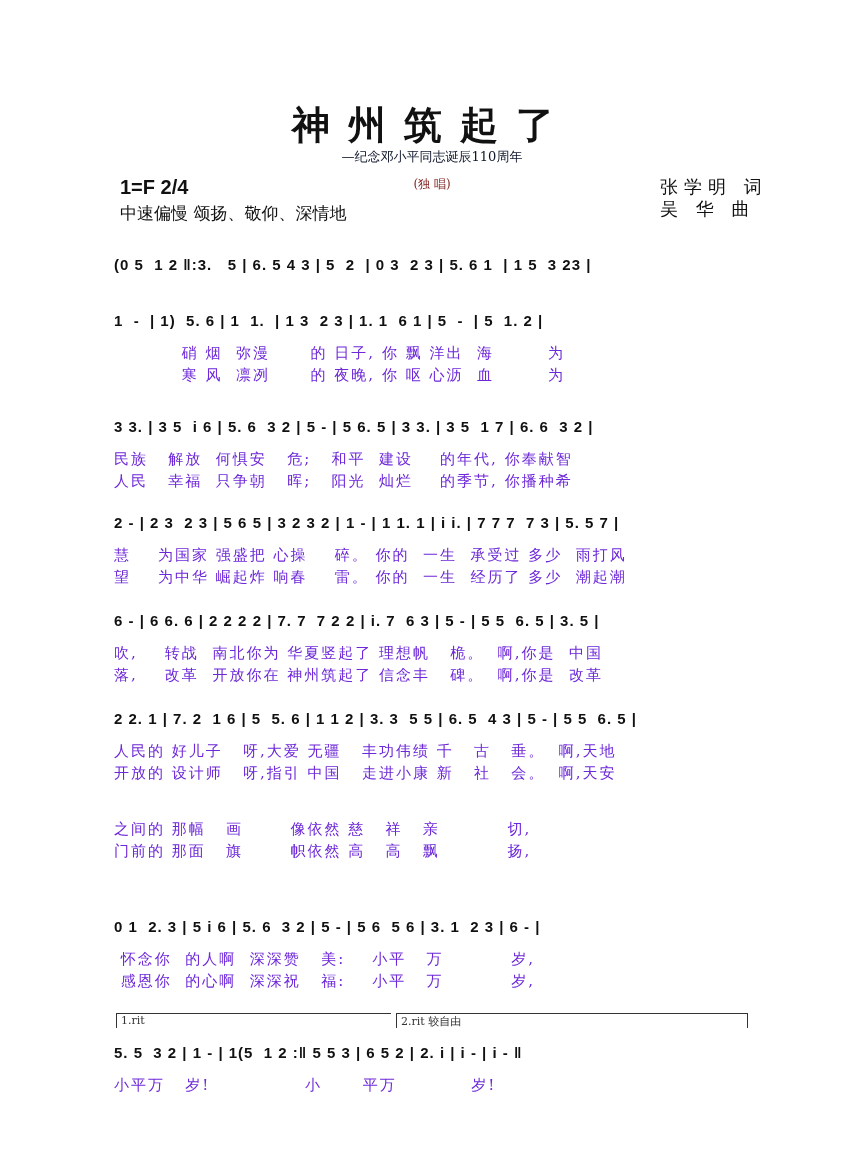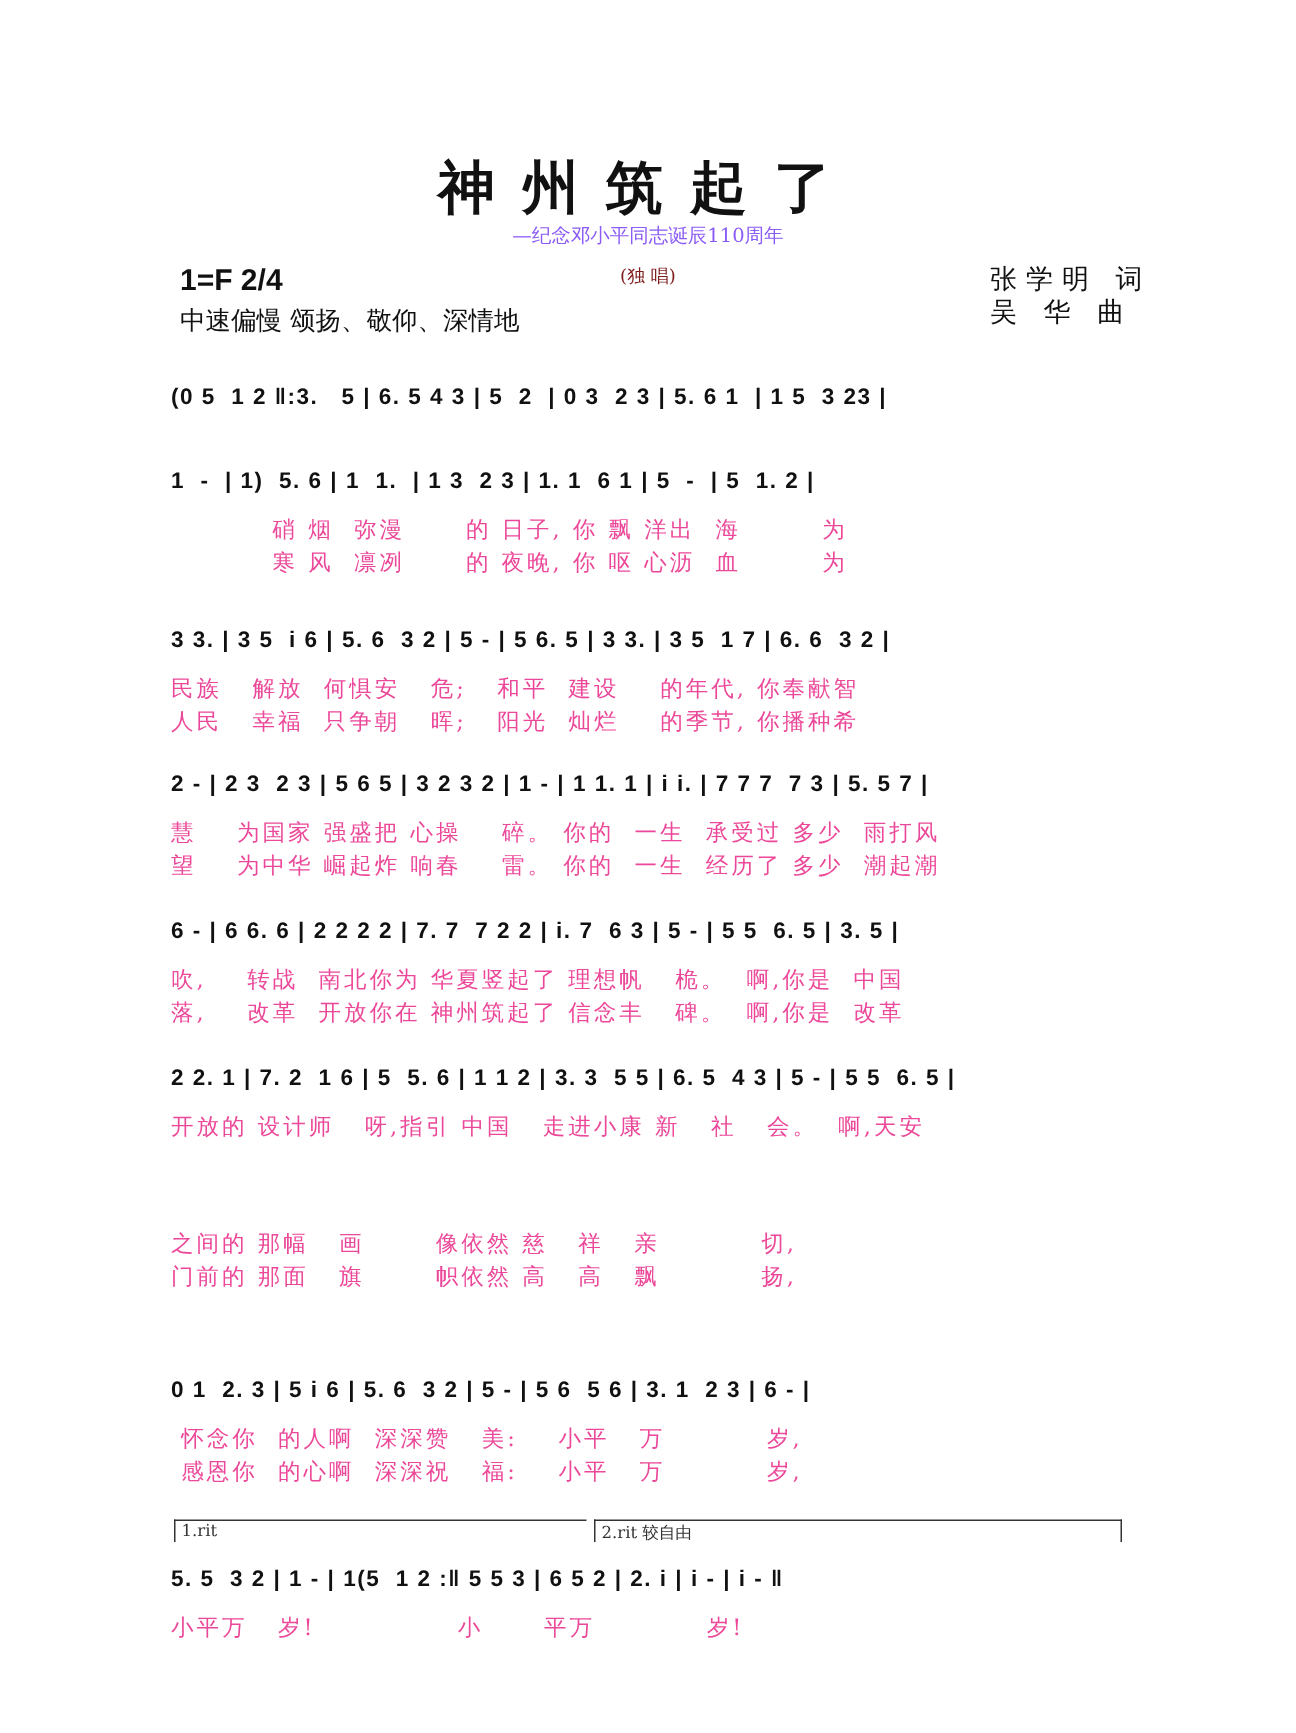--- a/index.html
+++ b/index.html
@@ -1,31 +1,31 @@
 <!DOCTYPE html>
 <html><head>
 <meta charset="utf-8">
 <style>
   html,body{margin:0;padding:0;background:#ffffff;}
   body{width:864px;height:1155px;position:relative;overflow:hidden;color:#111;
        font-family:"DejaVu Serif","Liberation Serif",serif;}
   .title{position:absolute;left:0;width:864px;top:100px;text-align:center;
          font-size:38px;font-weight:bold;letter-spacing:18px;
          font-family:"DejaVu Serif",serif;}
-  .subtitle{position:absolute;left:0;width:864px;top:148px;text-align:center;font-size:13px;color:#8b5cf6;}
+  .subtitle{position:absolute;left:0;width:864px;top:148px;text-align:center;font-size:13px;color:#0f172a;}
   .form{position:absolute;left:0;width:864px;top:176px;text-align:center;font-size:12px;color:#7f1d1d;}
   .key{position:absolute;left:120px;top:176px;font-size:20px;font-family:"Liberation Sans",sans-serif;font-weight:bold;}
   .tempo{position:absolute;left:120px;top:202px;font-size:17px;font-family:"DejaVu Sans",sans-serif;}
   .credits{position:absolute;left:660px;top:176px;font-size:18px;font-family:"DejaVu Sans",sans-serif;line-height:22px;}
   .credits div{letter-spacing:6px;}
 
   .row{position:absolute;left:114px;width:640px;}
   .notes{height:30px;font-family:"Liberation Sans",sans-serif;font-weight:bold;font-size:15px;
          white-space:pre;letter-spacing:1px;border-bottom:0;}
-  .lyric{font-size:15px;white-space:pre;letter-spacing:2px;line-height:22px;color:#ec4899;}
+  .lyric{font-size:15px;white-space:pre;letter-spacing:2px;line-height:22px;color:#6d28d9;}
   .volta{position:absolute;top:1013px;height:14px;border-top:1px solid #333;border-left:1px solid #333;
          font-size:11px;font-family:"DejaVu Serif",serif;padding-left:4px;color:#333;}
   .volta.end{border-right:1px solid #333;}
 </style>
 </head>
 <body>
 
 <div class="title">神州筑起了</div>
 <div class="subtitle">—纪念邓小平同志诞辰110周年</div>
 <div class="form">(独    唱)</div>
@@ -59,20 +59,21 @@
 </div>
 
 <div class="row" style="top:612px">
   <div class="notes">6 - | 6 6. 6 | 2 2 2 2 | 7. 7  7 2 2 | i. 7  6 3 | 5 - | 5 5  6. 5 | 3. 5 |</div>
   <div class="lyric">吹,    转战  南北你为 华夏竖起了 理想帆   桅。  啊,你是  中国</div>
   <div class="lyric">落,    改革  开放你在 神州筑起了 信念丰   碑。  啊,你是  改革</div>
 </div>
 
 <div class="row" style="top:710px">
   <div class="notes">2 2. 1 | 7. 2  1 6 | 5  5. 6 | 1 1 2 | 3. 3  5 5 | 6. 5  4 3 | 5 - | 5 5  6. 5 |</div>
+  <div class="lyric">人民的 好儿子   呀,大爱 无疆   丰功伟绩 千   古   垂。  啊,天地</div>
   <div class="lyric">开放的 设计师   呀,指引 中国   走进小康 新   社   会。  啊,天安</div>
 </div>
 
 <div class="row" style="top:818px">
   <div class="lyric">之间的 那幅   画       像依然 慈   祥   亲          切,</div>
   <div class="lyric">门前的 那面   旗       帜依然 高   高   飘          扬,</div>
 </div>
 
 <div class="row" style="top:918px">
   <div class="notes">0 1  2. 3 | 5 i 6 | 5. 6  3 2 | 5 - | 5 6  5 6 | 3. 1  2 3 | 6 - |</div>

